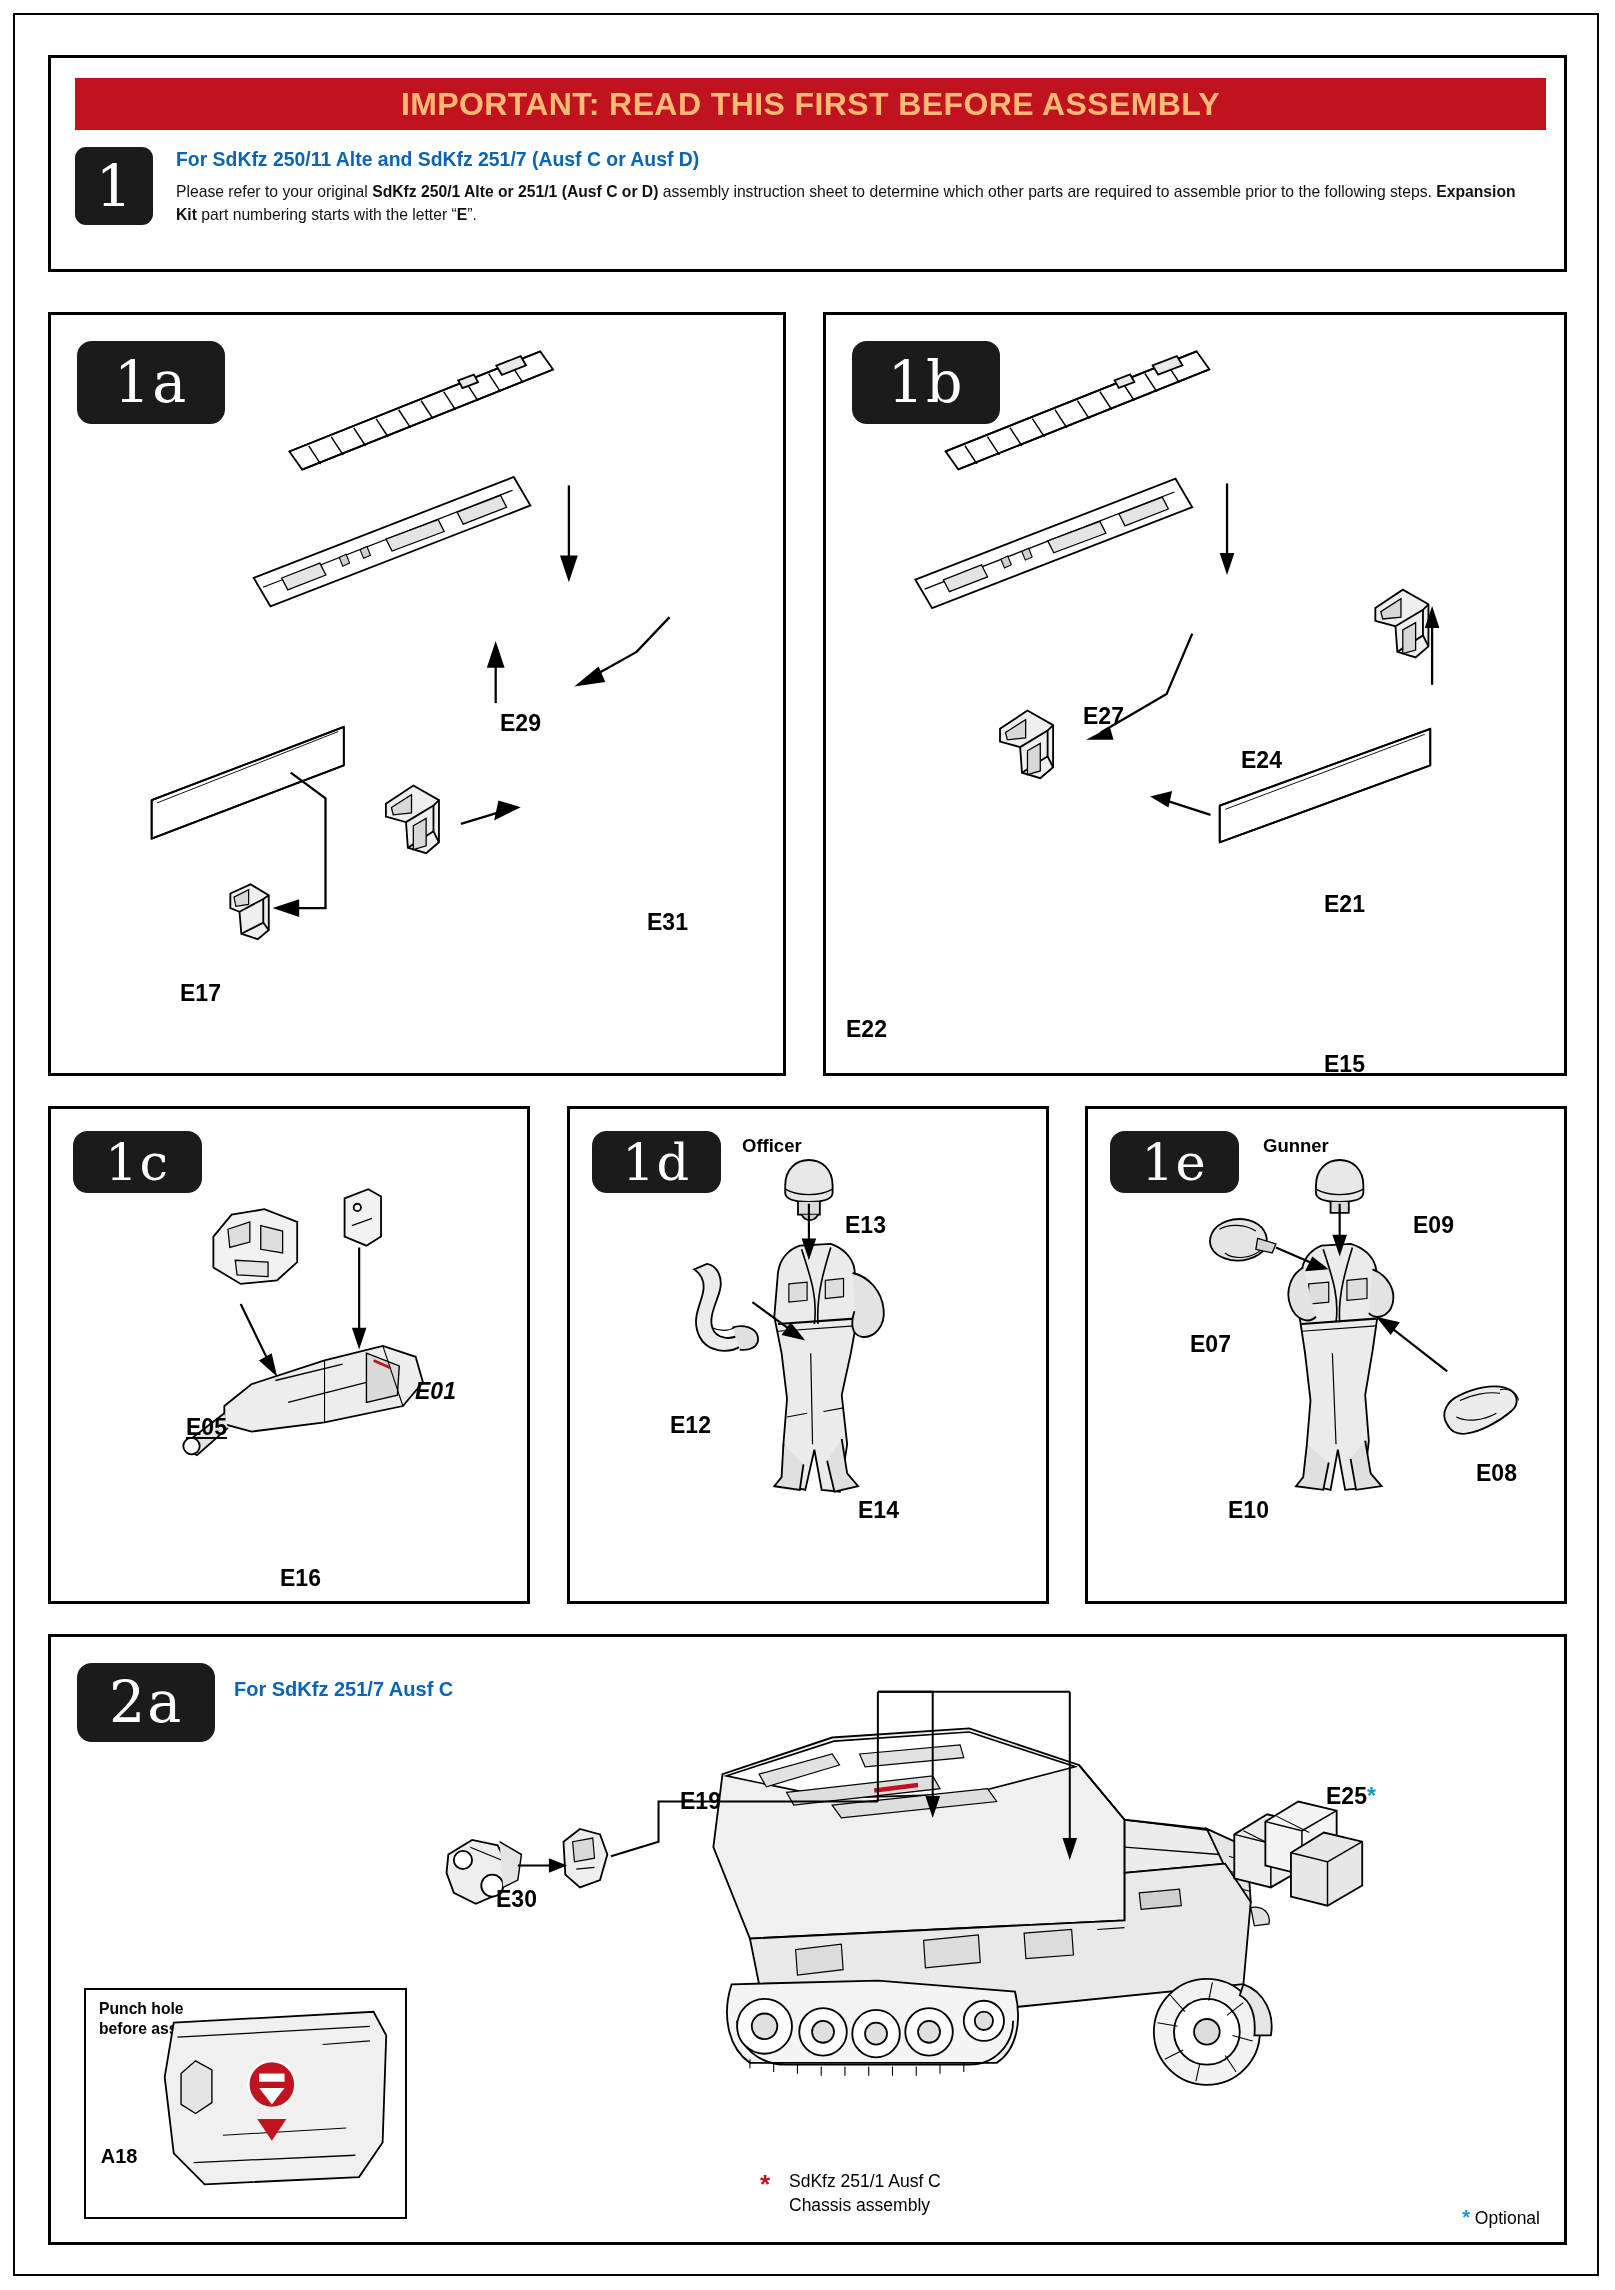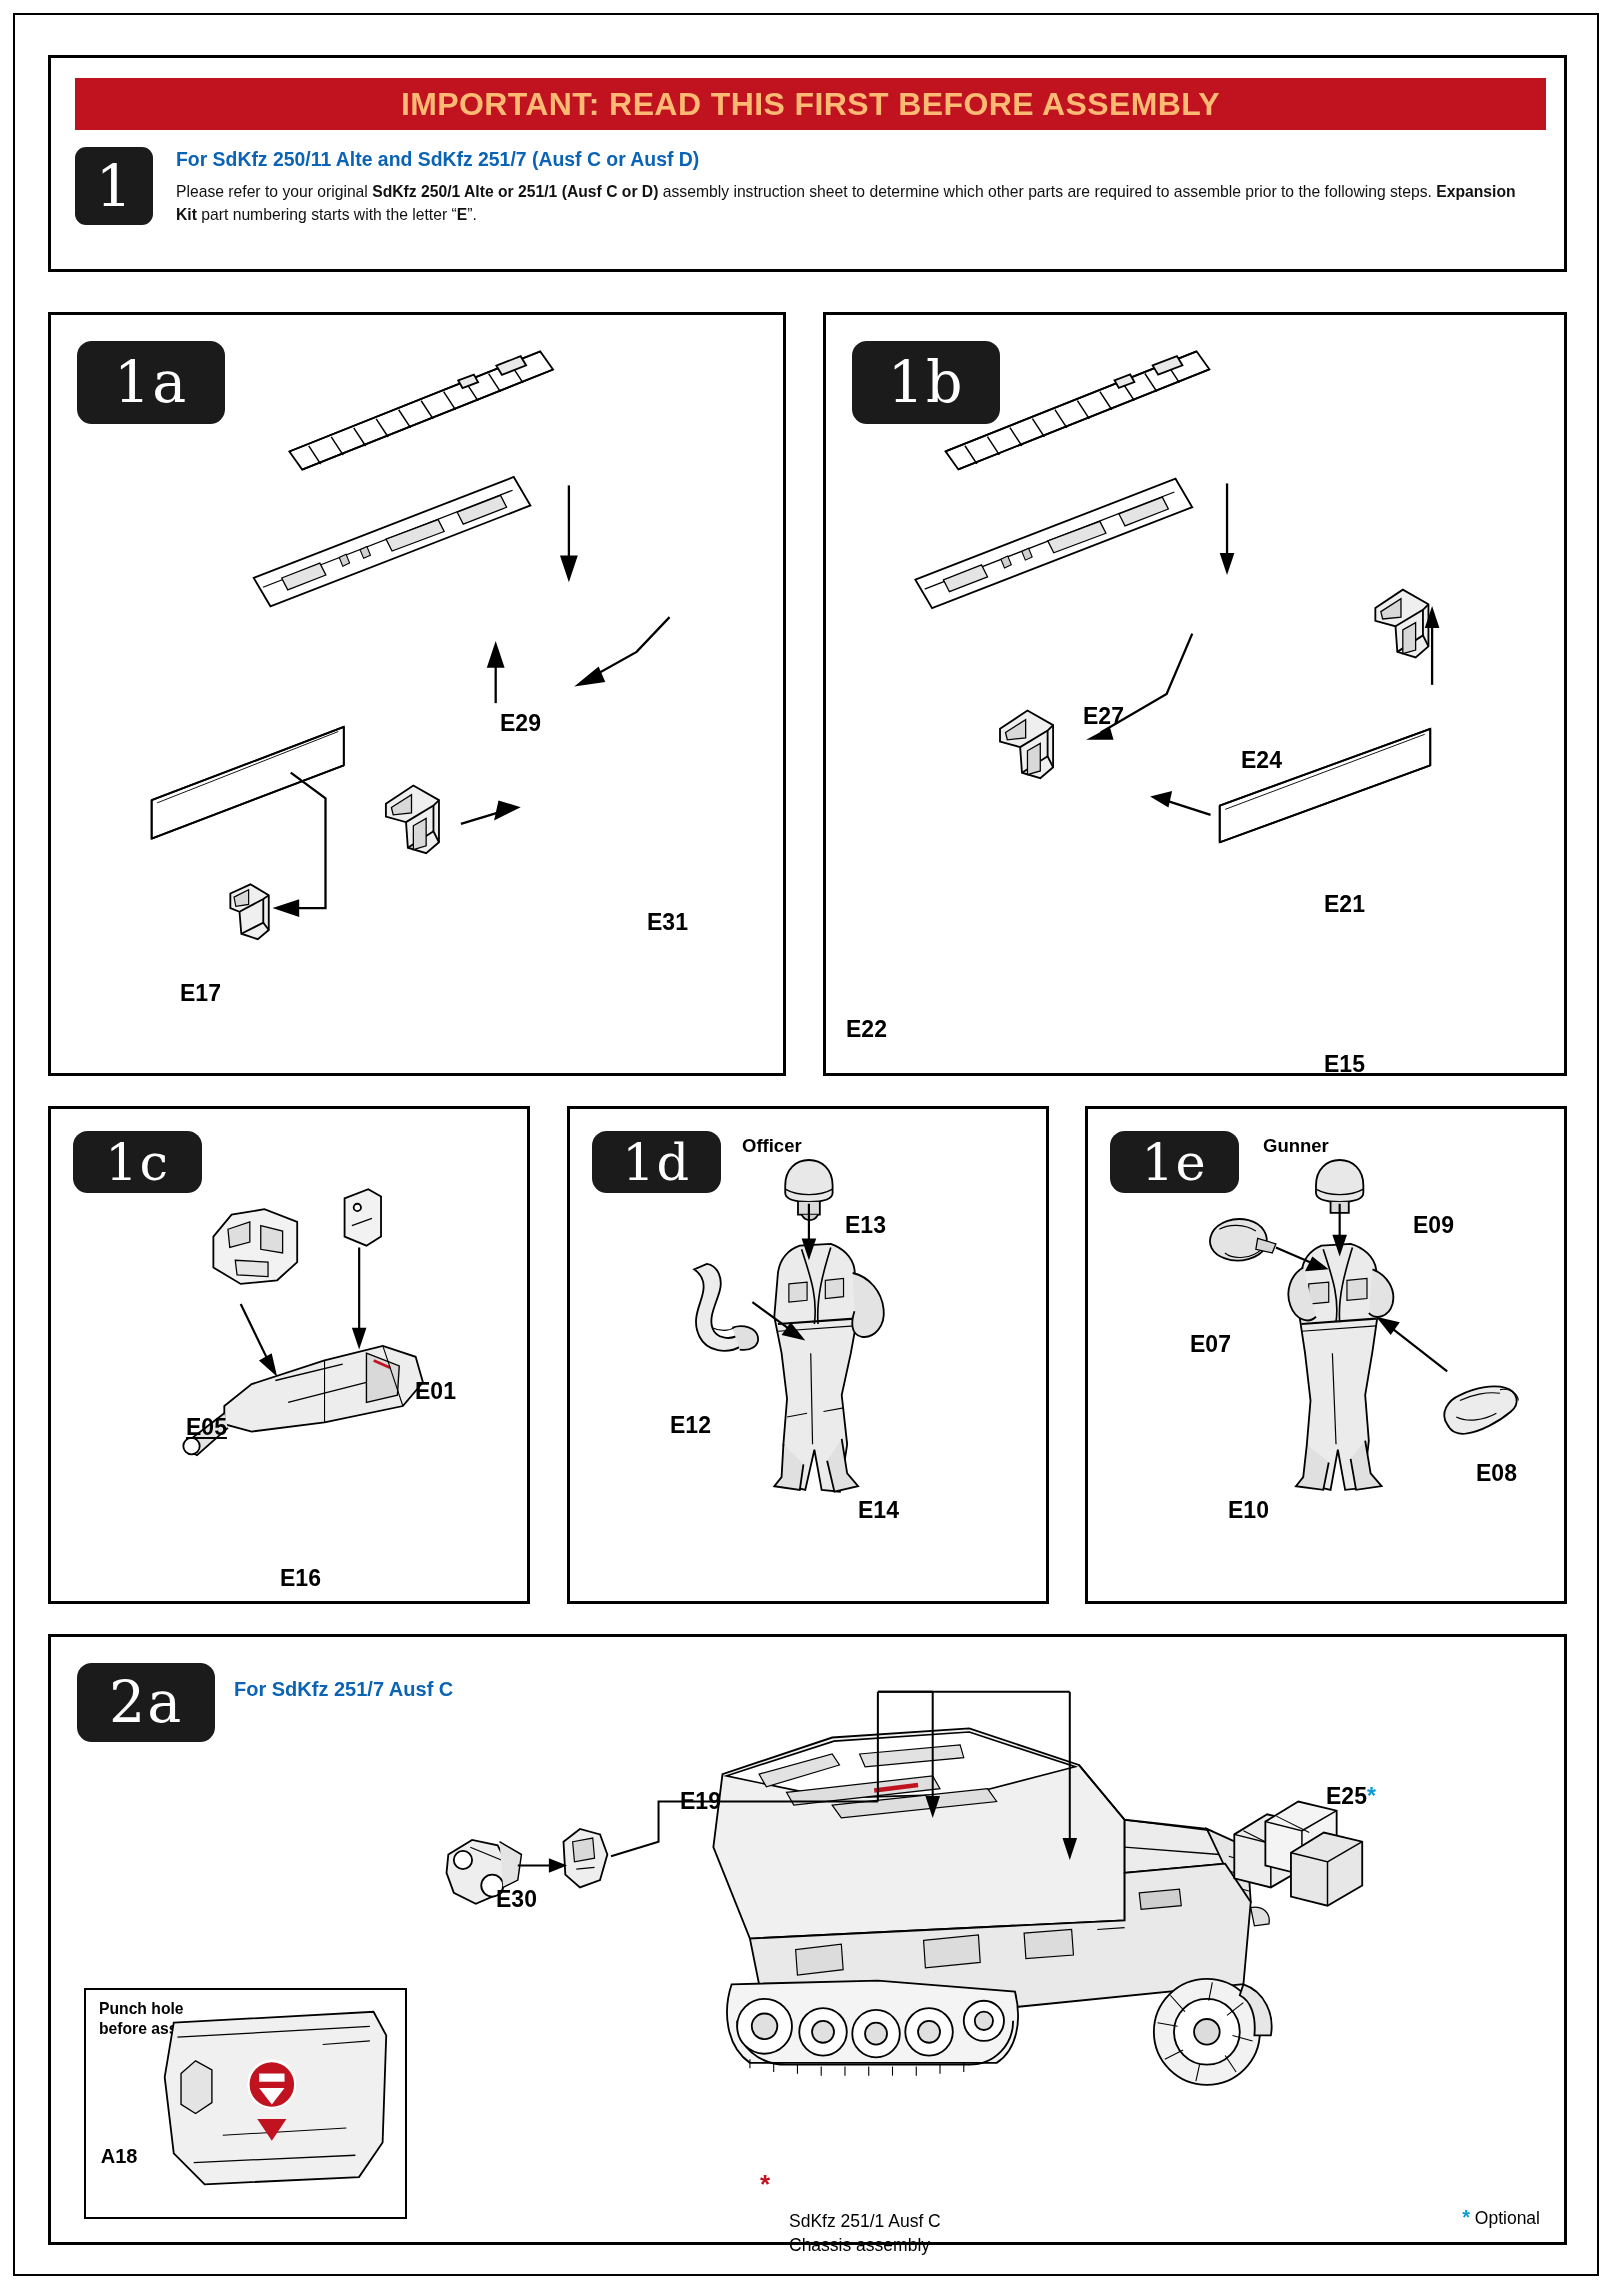--- a/index.html
+++ b/index.html
@@ -434,21 +434,21 @@
 
         <g stroke-width="2.4">
           <path d="M338,152 L338,248" fill="none"></path>
           <polygon points="338,264 330,240 346,240" fill="#000" stroke="none"></polygon>
           <path d="M208,214 L240,280" fill="none"></path>
           <polygon points="248,294 228,276 242,268" fill="#000" stroke="none"></polygon>
         </g>
       </g>
     </svg>
 
-    <div class="part-label" style="left:364px; top:269px;">E01</div>
+    <div class="part-label" style="left:364px; top:269px;font-style:italic;">E01</div>
     <div class="part-label" style="left:135px; top:305px;text-decoration:underline;">E05</div>
     <div class="part-label" style="left:229px; top:456px;">E16</div>
   </div>
 
   <div class="panel" id="panel-1d">
     <div class="panel-badge badge-md">
       <span>1d</span>
     </div>
     <div class="fig-caption" style="left:172px; top:26px;">Officer</div>
 
@@ -726,21 +726,21 @@
           <circle cx="204" cy="104" r="26" fill="none" stroke="#ffffff" stroke-width="3"></circle>
           <rect x="190" y="92" width="28" height="9" fill="#ffffff" stroke="none"></rect>
           <polygon points="190,108 218,108 204,126" fill="#ffffff" stroke="none"></polygon>
           <polygon points="188,142 220,142 204,166" fill="#c1121f" stroke="none"></polygon>
         </g>
       </svg>
       <div class="inset-part">A18</div>
     </div>
 
     <div class="footnote-star" style="left:709px; top:532px;">*</div>
-    <div class="footnote-text" style="left:738px; top:533px;margin-top:40px;">
+    <div class="footnote-text" style="left:738px; top:533px;">
       <div>SdKfz 251/1 Ausf C</div>
       <div>Chassis assembly</div>
     </div>
 
     <div class="optional-line">
       <span class="star">*</span>
       <span>Optional</span>
     </div>
   </div>
 

